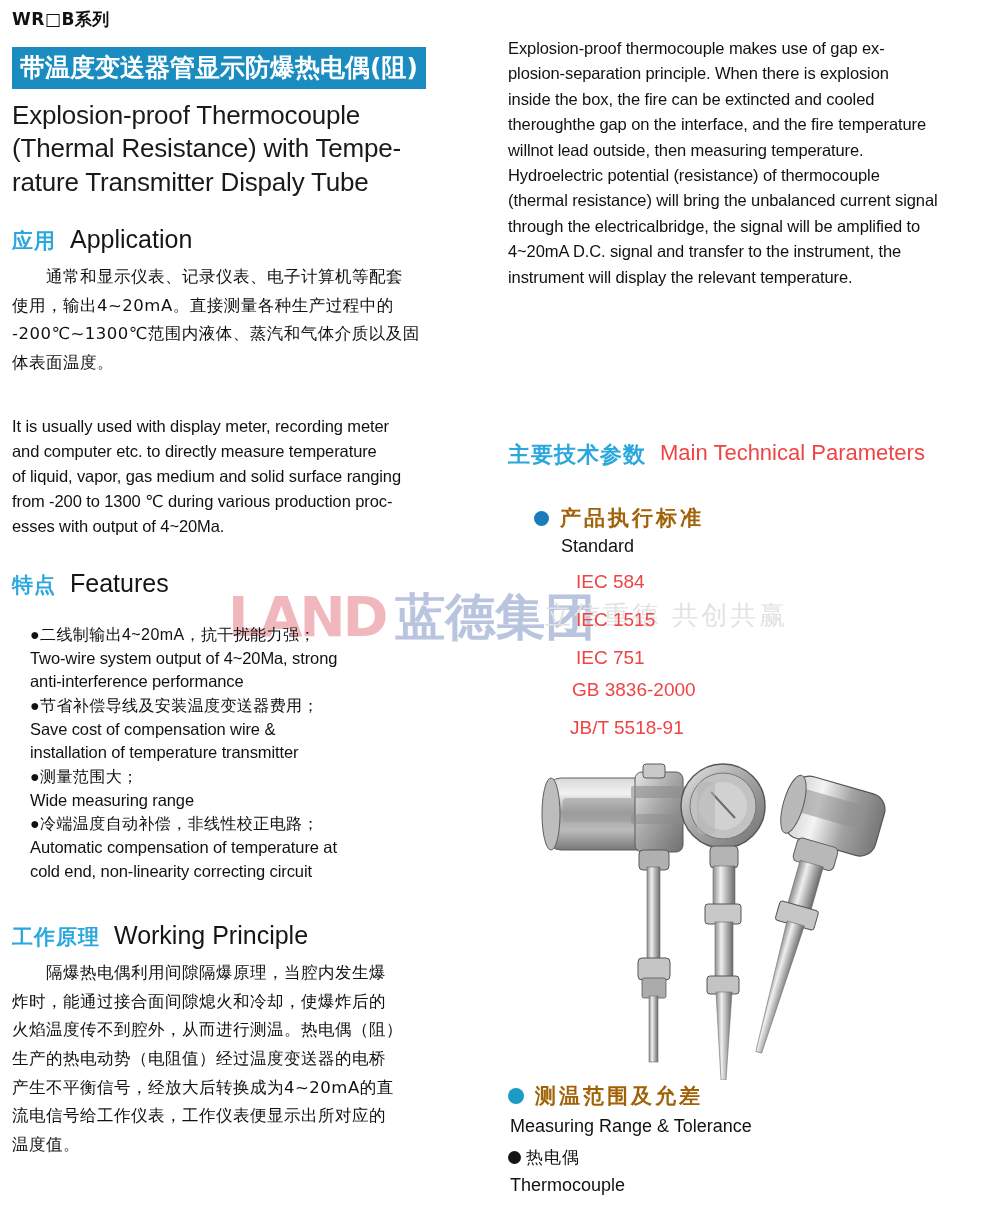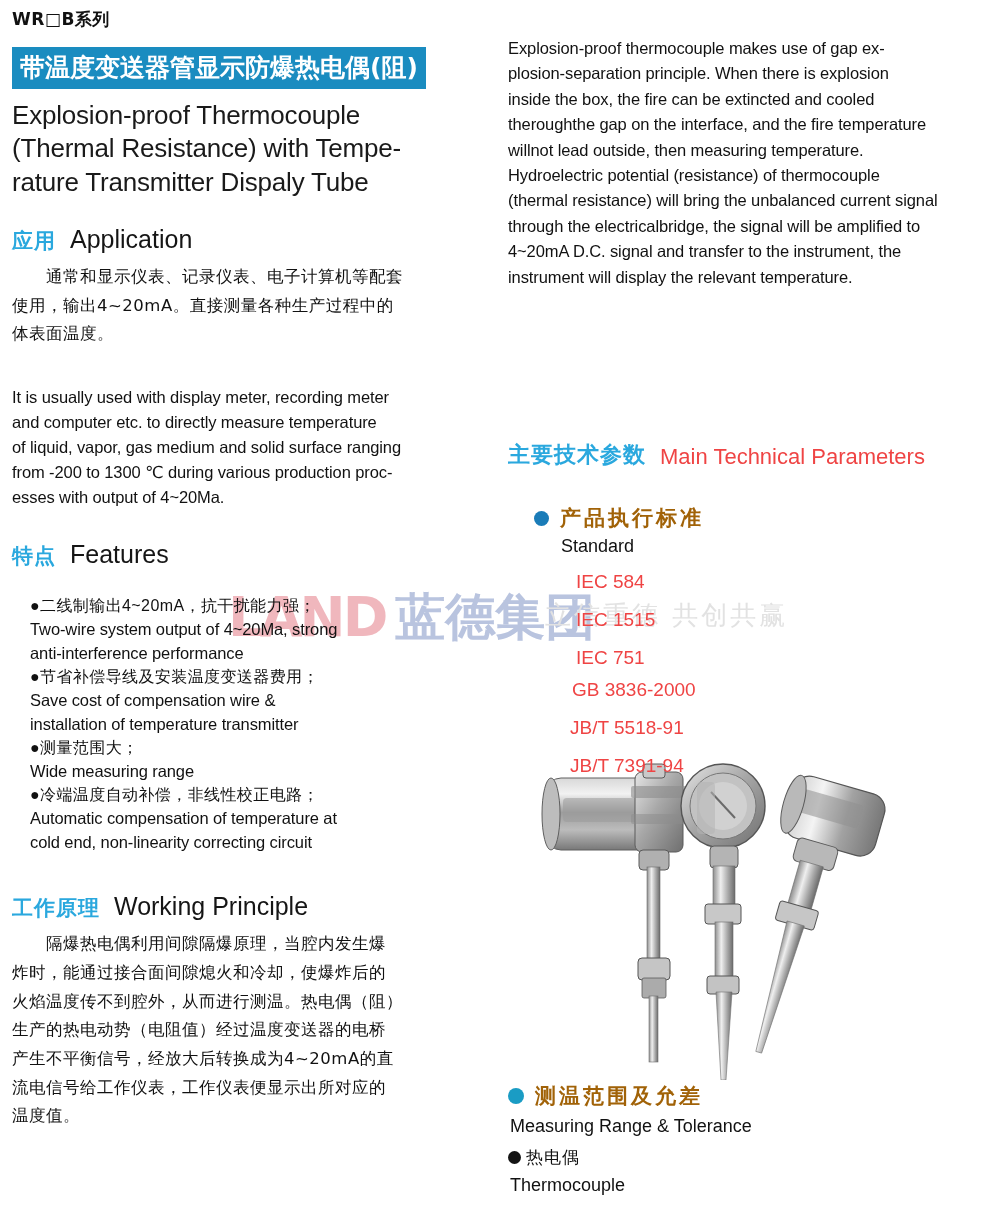--- a/index.html
+++ b/index.html
@@ -153,21 +153,21 @@
   .feat-en {
     font-size: 16.5px;
     line-height: 1.42;
     letter-spacing: -0.1px;
     white-space: nowrap;
   }
 
   
   .mtp-head {
     display: flex;
-    align-items: flex-end;
+    align-items: flex-start;
   }
   .mtp-head .cn {
     color: #2aa8de;
     font-size: 22px;
     font-weight: bold;
     font-family: "DejaVu Sans", sans-serif;
     letter-spacing: 1px;
   }
   .mtp-head .en {
     color: #ef4444;
@@ -253,20 +253,21 @@
   </div>
 
   
   <div class="sec-head">
     <span class="cn">应用</span>
     <span class="en">Application</span>
   </div>
   <div class="cn-para" style="margin-top:8px;">
     <div>　　通常和显示仪表、记录仪表、电子计算机等配套</div>
     <div>使用，输出4~20mA。直接测量各种生产过程中的</div>
+    <div>-200℃~1300℃范围内液体、蒸汽和气体介质以及固</div>
     <div>体表面温度。</div>
   </div>
   <div class="en-para" style="margin-top:36px;">
     <div>It is usually used with display meter, recording meter</div>
     <div> and computer etc. to directly measure temperature</div>
     <div>of liquid, vapor, gas medium and solid surface ranging</div>
     <div> from -200 to 1300 ℃ during various production proc-</div>
     <div>esses with output of 4~20Ma.</div>
   </div>
 
@@ -340,21 +341,20 @@
       <span class="param-cn">产品执行标准</span>
     </div>
     <div class="param-en" style="margin-left:27px; margin-top:4px;">Standard</div>
 
     <div style="margin-left:42px; margin-top:14px;">
       <div class="std-item" style="margin-bottom:16px;">IEC 584</div>
       <div class="std-item" style="margin-bottom:16px;">IEC 1515</div>
       <div class="std-item" style="margin-bottom:10px;">IEC 751</div>
       <div class="std-item" style="margin-bottom:16px; margin-left:-4px;">GB 3836-2000</div>
       <div class="std-item" style="margin-bottom:16px; margin-left:-6px;">JB/T 5518-91</div>
-      <div class="std-item" style="margin-left:-6px;">JB/T 7391-94</div>
     </div>
   </div>
 </div>
 
 <div class="photo-wrap">
   <svg viewBox="0 0 400 318" width="400" height="318">
     <defs>
       <linearGradient id="mg" x1="0" y1="0" x2="0" y2="1">
         <stop offset="0%" stop-color="#d8d8d8"></stop>
         <stop offset="22%" stop-color="#f2f2f2"></stop>

